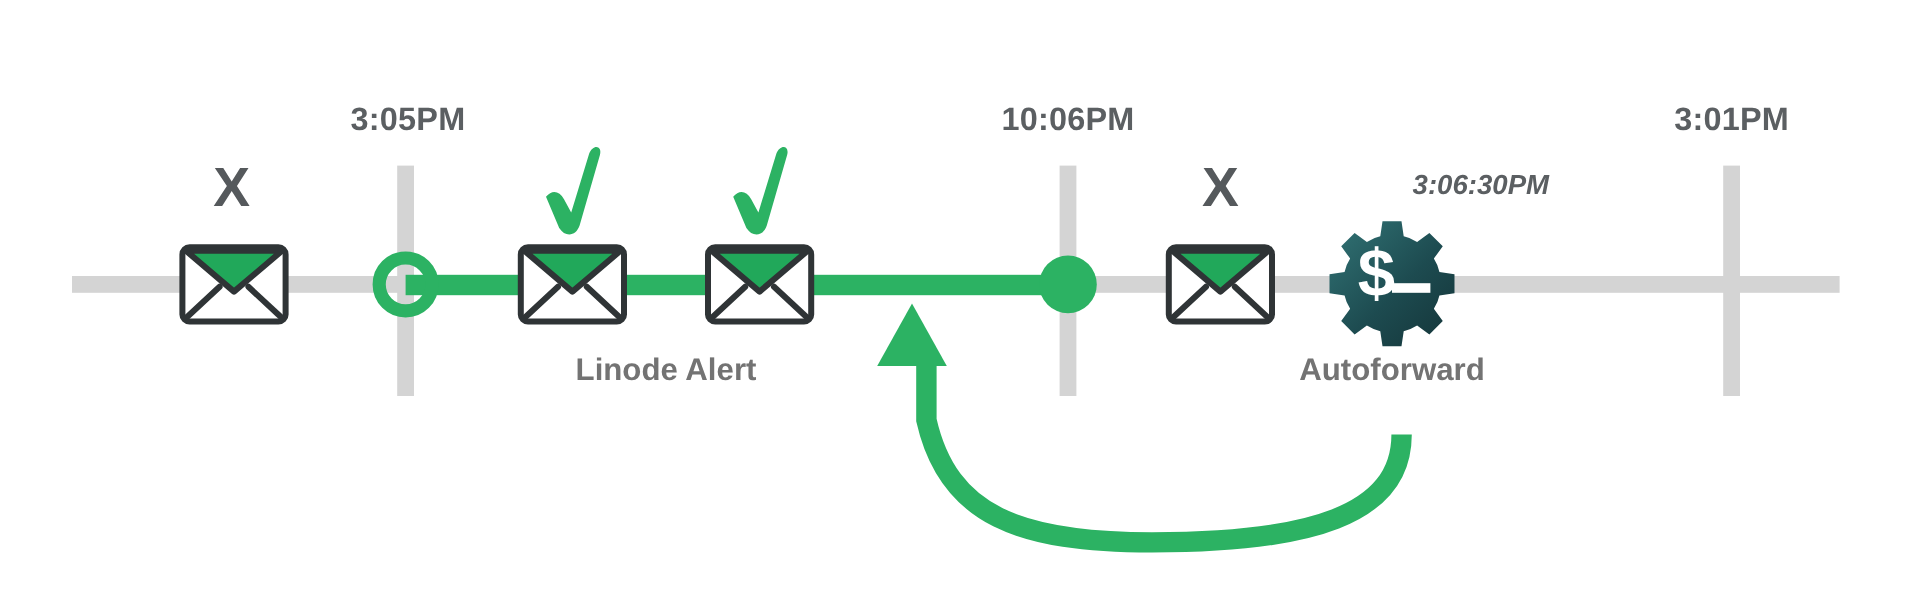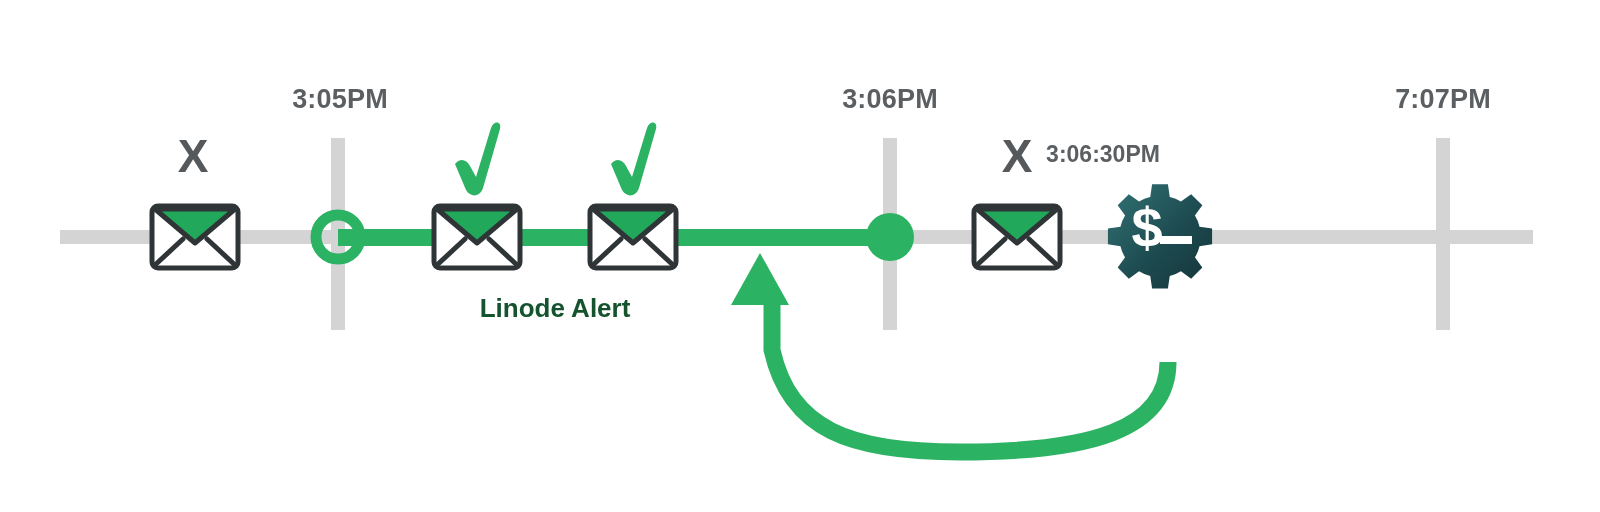--- a/index.html
+++ b/index.html
@@ -38,21 +38,21 @@
     font-size: 23px;
     font-weight: bold;
     color: #5b5f62;
     white-space: nowrap;
     transform: translateX(-50%);
   }
   .group-label {
     position: absolute;
     font-size: 26px;
     font-weight: bold;
-    color: #14532d;
+    color: #737373;
     line-height: 32px;
     text-align: center;
     white-space: nowrap;
     transform: translateX(-50%);
   }
   .x-mark {
     position: absolute;
     font-size: 46px;
     font-weight: bold;
     color: #55595c;
@@ -141,28 +141,29 @@
         A 36 36 0 0 1 -22.5 45.5 L -33.5 53.5 L -45.5 41.5 L -37.5 30.5
         A 36 36 0 0 1 -42.5 18.5 L -56 16.5 L -56 -0.5 L -42.5 -2.5
         A 36 36 0 0 1 -37.5 -14.5 L -45.5 -25.5 L -33.5 -37.5 L -22.5 -29.5
         A 36 36 0 0 1 -10.5 -34.5 Z" transform="translate(0,-8) scale(0.93)"></path>
       <text x="-13" y="10" font-family="Liberation Sans, sans-serif" font-size="56" font-weight="bold" fill="#ffffff" text-anchor="middle">$</text>
       <rect x="0" y="-1" width="32" height="8" fill="#ffffff"></rect>
     </g>
   </svg>
 
   <div class="tick-label" style="left:340px; top:84px;">3:05PM</div>
-  <div class="tick-label" style="left:890px; top:84px;">3:06PM</div>
-  <div class="tick-label" style="left:1443px; top:84px;">7:07PM</div>
+  <div class="tick-label" style="left:890px; top:84px;">10:06PM</div>
+  <div class="tick-label" style="left:1443px; top:84px;">3:01PM</div>
 
-  <div class="sub-label" style="left:1103px; top:141px;">3:06:30PM</div>
+  <div class="sub-label" style="left:1234px; top:141px;font-style:italic;">3:06:30PM</div>
 
   <div class="x-mark" style="left:193px; top:133px;">X</div>
   <div class="x-mark" style="left:1017px; top:133px;">X</div>
 
   <div class="group-label" style="left:555px; top:292px;">
     <div>Linode Alert</div>
   </div>
 
   <div class="group-label" style="left:1160px; top:292px;">
+    <div>Autoforward</div>
   </div>
 
 </div>
 
 </body></html>

